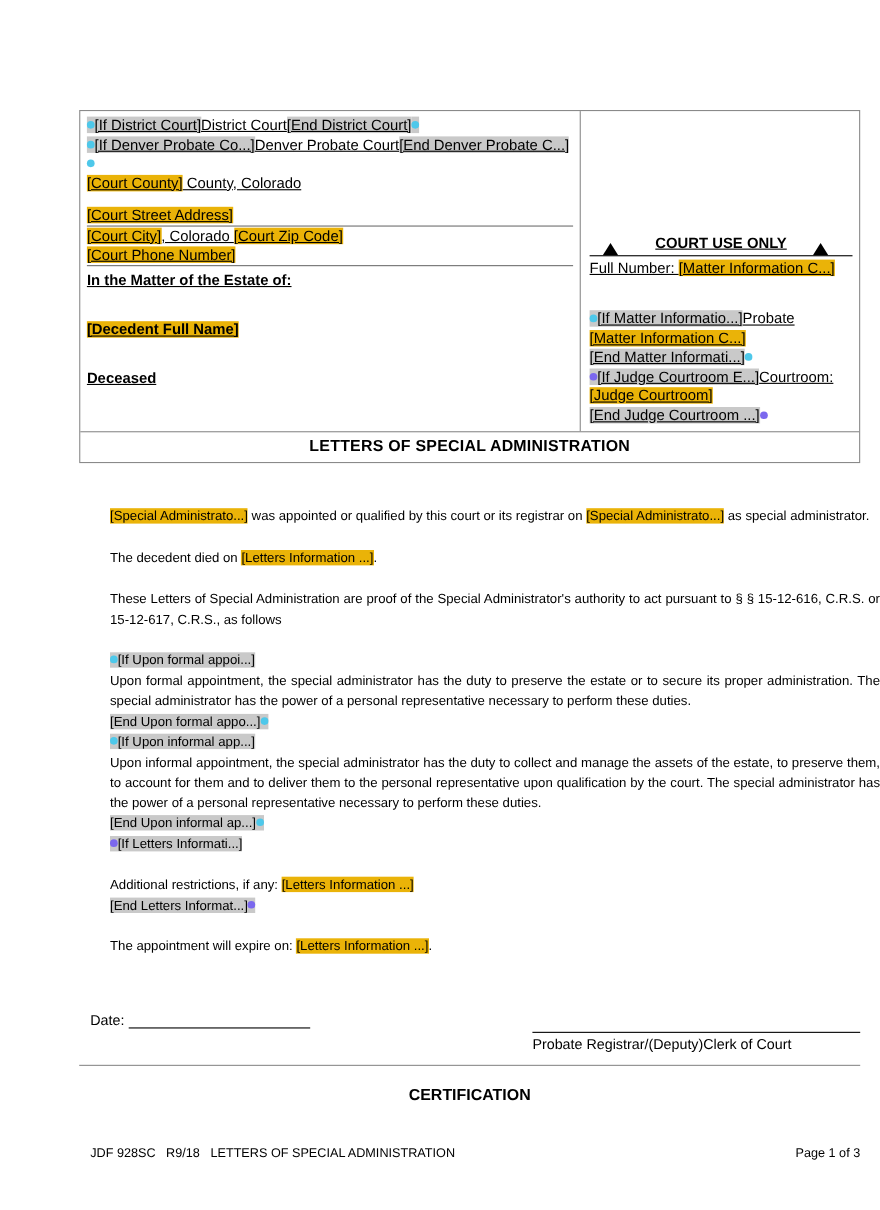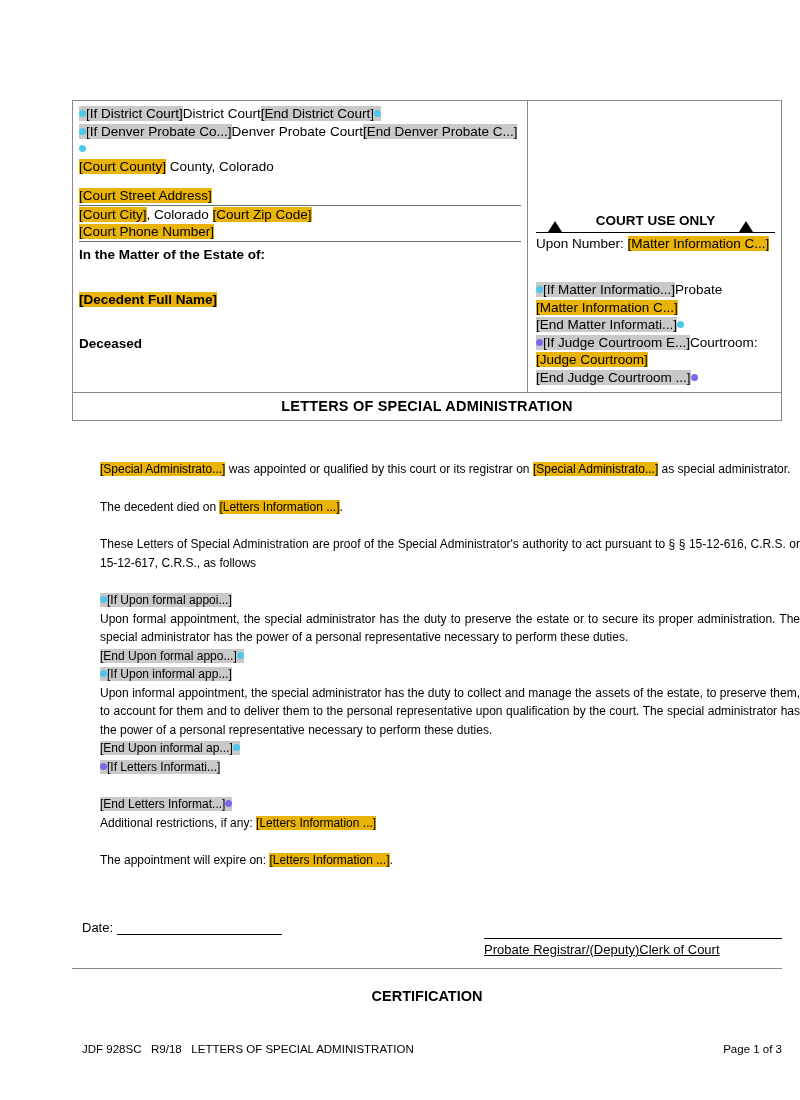--- a/index.html
+++ b/index.html
@@ -29,20 +29,21 @@
     position: absolute;
     left: 72px;
     top: 100px;
     width: 710px;
     border: 1px solid #8a8a8a;
     box-sizing: border-box;
   }
   .caption-row {
     display: flex;
     align-items: stretch;
+    text-decoration: underline;
   }
   .caption-left {
     width: 455px;
     box-sizing: border-box;
     padding: 4px 6px 6px 6px;
     border-right: 1px solid #8a8a8a;
     min-height: 272px;
   }
   .caption-right {
     flex: 1;
@@ -167,21 +168,20 @@
     top: 0px;
     width: 298px;
   }
   .sig-line {
     border-bottom: 1.5px solid #000;
     height: 18px;
   }
   .sig-caption {
     font-size: 13px;
     padding-top: 3px;
-    text-decoration: underline;
   }
 
   .sep-rule {
     position: absolute;
     left: 72px;
     top: 968px;
     width: 710px;
     border-bottom: 1.5px solid #8a8a8a;
     height: 0;
   }
@@ -257,21 +257,21 @@
         <div class="deceased-label">Deceased</div>
       </div>
 
       <div class="caption-right">
         <div class="cuo-title">COURT USE ONLY</div>
         <div class="cuo-bar">
           <span class="tri left"></span>
           <span class="tri right"></span>
         </div>
         <div class="case-line">
-          <span>Upon Number: </span><span class="hl">[Matter Information C...]</span>
+          <span>Full Number: </span><span class="hl">[Matter Information C...]</span>
         </div>
 
         <div class="cuo-block">
           <span class="cond"><span class="dot dot-cyan"></span><span>[If Matter Informatio...]</span></span><span>Probate </span><span class="hl">[Matter Information C...]</span><span class="cond">[End Matter Informati...]</span><span class="dot dot-cyan"></span>
           <span class="cond"><span class="dot dot-purple"></span><span>[If Judge Courtroom E...]</span></span><span>Courtroom: </span><span class="hl">[Judge Courtroom]</span><span class="cond">[End Judge Courtroom ...]</span><span class="dot dot-purple"></span>
         </div>
       </div>
     </div>
 
     <div class="title-row">LETTERS OF SPECIAL ADMINISTRATION</div>
@@ -296,22 +296,22 @@
     <p class="p-left"><span class="cond"><span>[End Upon formal appo...]</span><span class="dot dot-cyan"></span></span></p>
 
     <p class="p-left"><span class="cond"><span class="dot dot-cyan"></span><span>[If Upon informal app...]</span></span></p>
     <p class="p-just">Upon informal appointment, the special administrator has the duty to collect and manage the assets of the estate, to preserve them, to account for them and to deliver them to the personal representative upon qualification by the court.  The special administrator has the power of a personal representative necessary to perform these duties.</p>
     <p class="p-left"><span class="cond"><span>[End Upon informal ap...]</span><span class="dot dot-cyan"></span></span></p>
 
     <p class="p-left"><span class="cond"><span class="dot dot-purple"></span><span>[If Letters Informati...]</span></span></p>
 
     <div class="gap-md"></div>
 
+    <p class="p-left"><span>Additional restrictions, if any: </span><span class="hl">[Letters Information ...]</span></p>
     <p class="p-left"><span class="cond"><span>[End Letters Informat...]</span><span class="dot dot-purple"></span></span></p>
-    <p class="p-left"><span>Additional restrictions, if any: </span><span class="hl">[Letters Information ...]</span></p>
 
     <div class="gap-md"></div>
 
     <p class="p-left"><span>The appointment will expire on: </span><span class="hl">[Letters Information ...]</span><span>.</span></p>
   </div>
 
   <div class="sig-area">
     <div class="date-row">
       <span class="date-label">Date:</span>
       <span class="date-line"></span>

